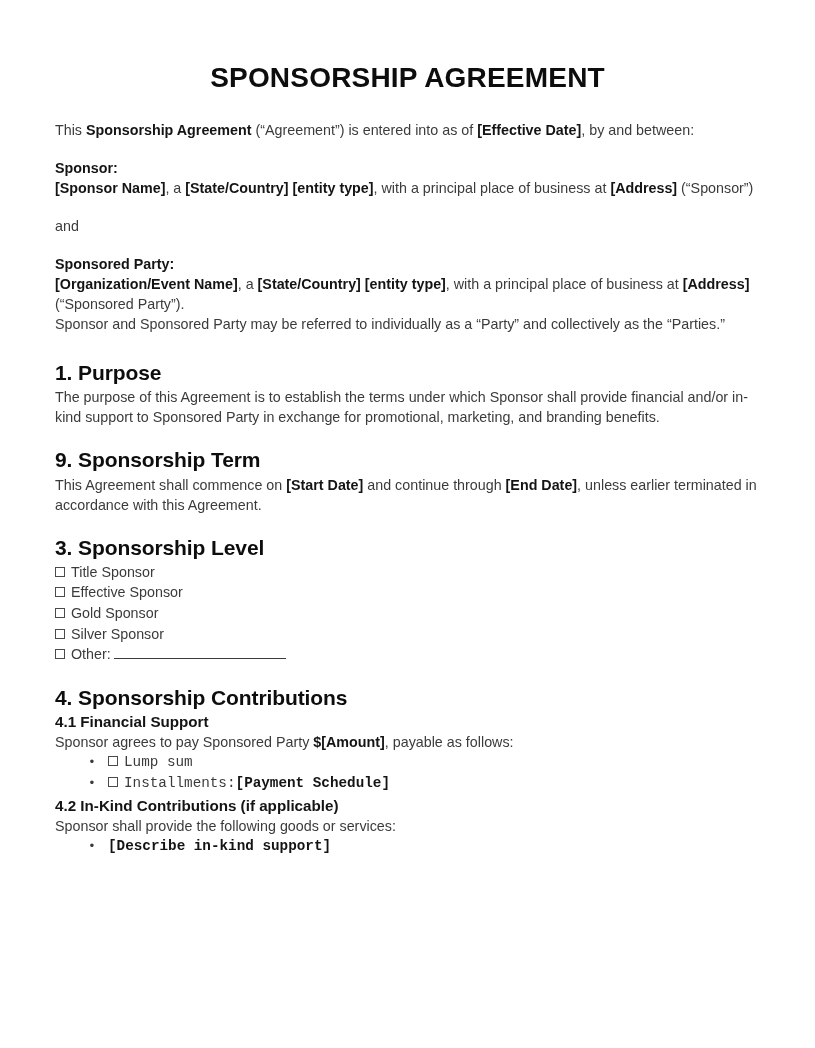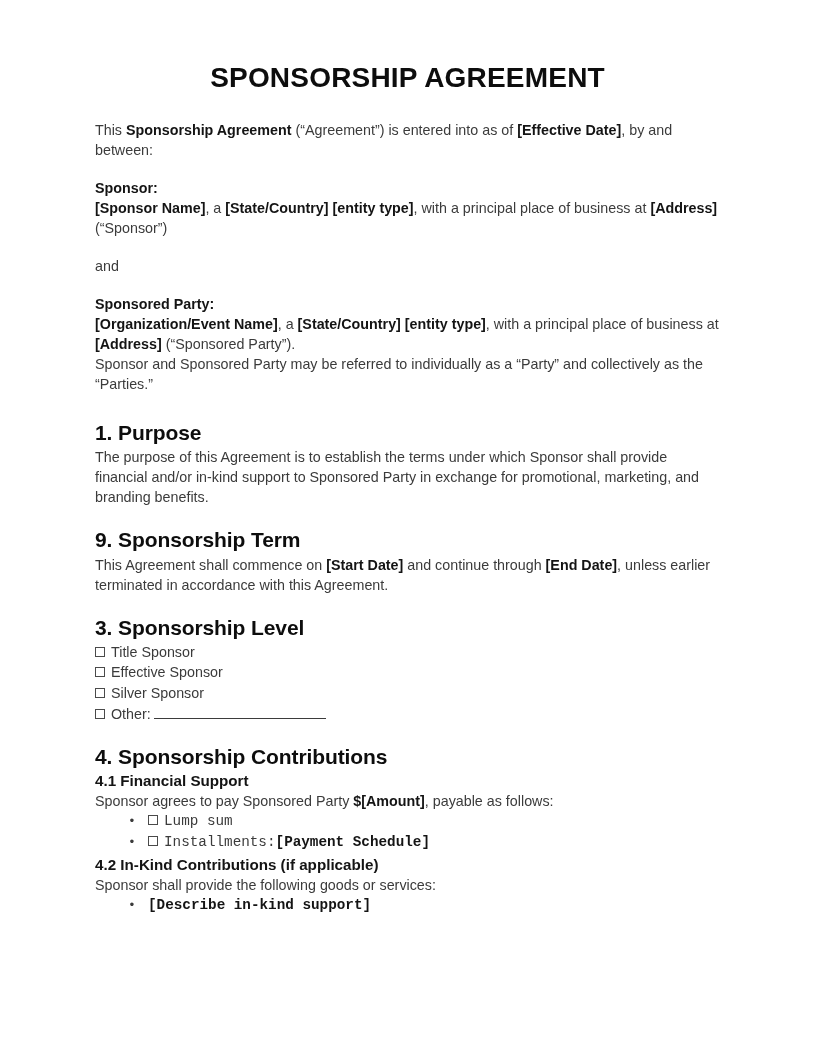--- a/index.html
+++ b/index.html
@@ -13,21 +13,21 @@
     font-family: "Liberation Sans", sans-serif;
     color: #3b3b3b;
     -webkit-font-smoothing: antialiased;
   }
   .page {
     position: relative;
     width: 815px;
     height: 1048px;
     background: #ffffff;
     box-sizing: border-box;
-    padding: 0 95px;
+    padding: 0 55px;
     overflow: hidden;
   }
   .doc-title {
     text-align: center;
     font-size: 28px;
     font-weight: bold;
     color: #0d0d0d;
     letter-spacing: 0.2px;
     margin: 0;
     padding-top: 62px;
@@ -165,20 +165,24 @@
     <li>
       <span class="cbox"></span>
       <span>Title Sponsor</span>
     </li>
     <li>
       <span class="cbox"></span>
       <span>Effective Sponsor</span>
     </li>
     <li>
       <span class="cbox"></span>
+      <span>Gold Sponsor</span>
+    </li>
+    <li>
+      <span class="cbox"></span>
       <span>Silver Sponsor</span>
     </li>
     <li>
       <span class="cbox"></span>
       <span>Other:</span>
       <span class="blank-line"></span>
     </li>
   </ul>
 
   <div class="gap-md"></div>

